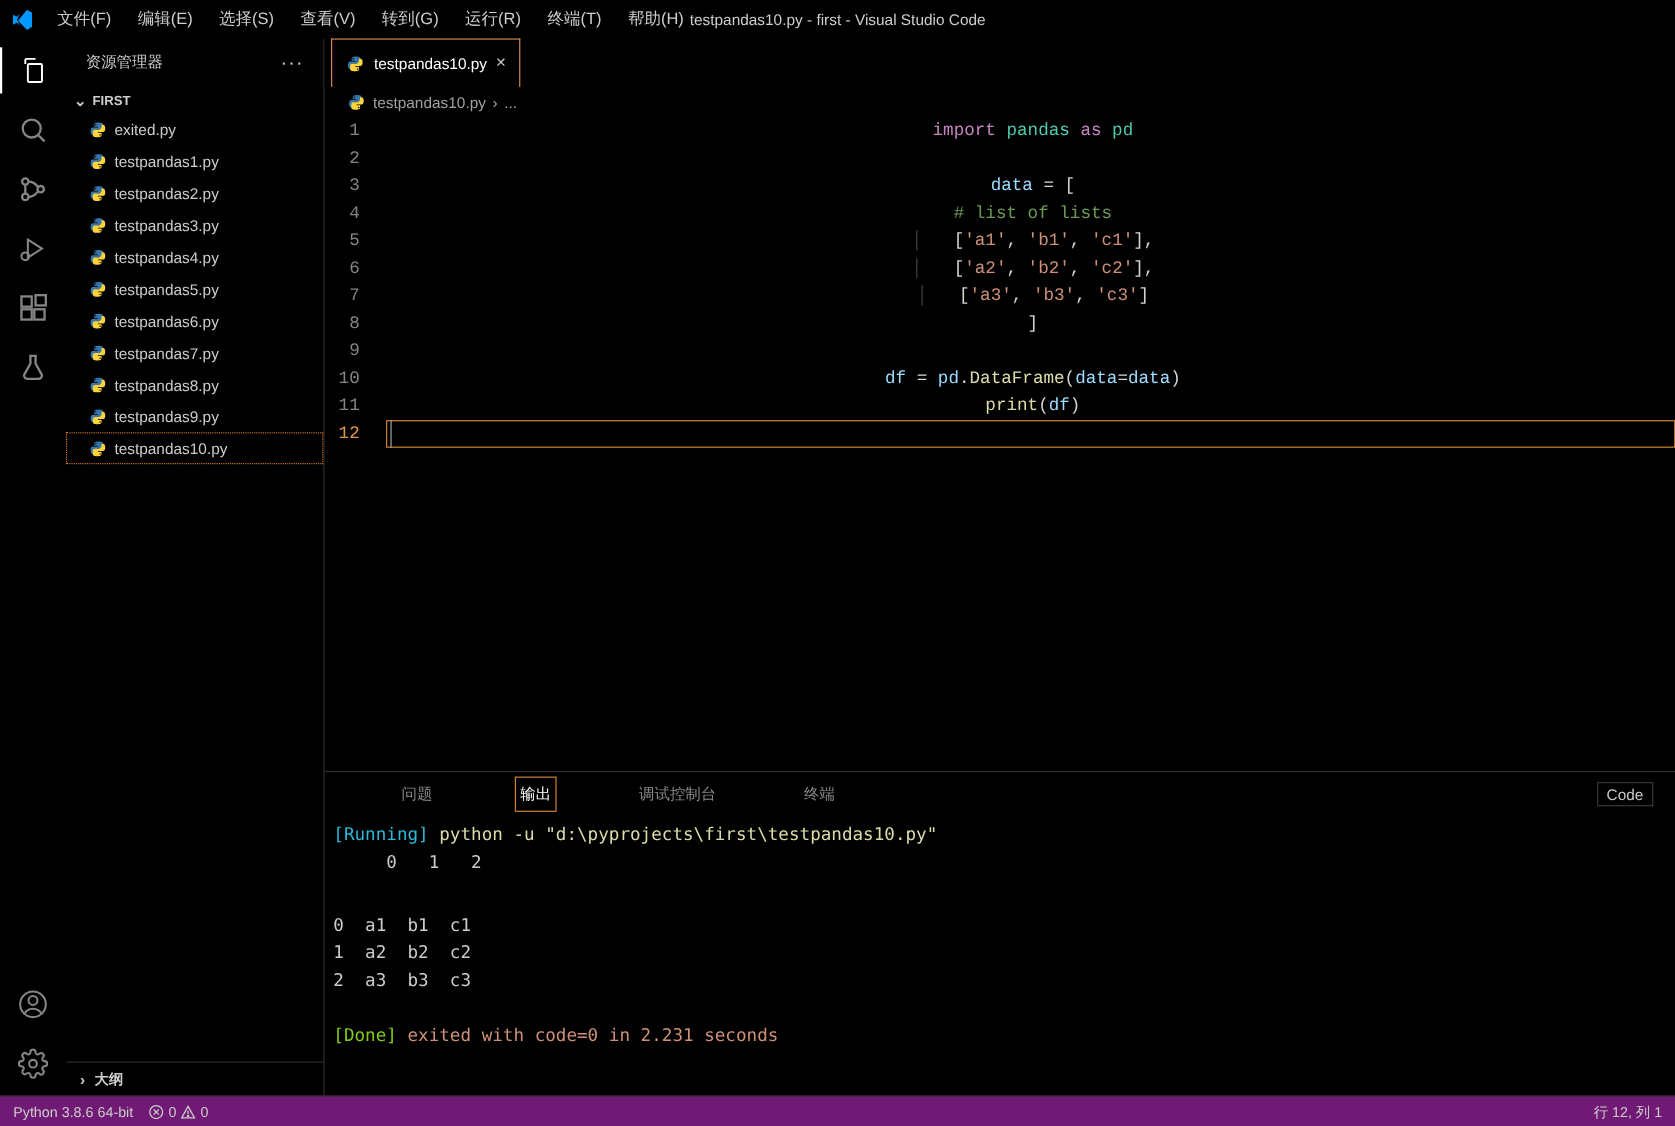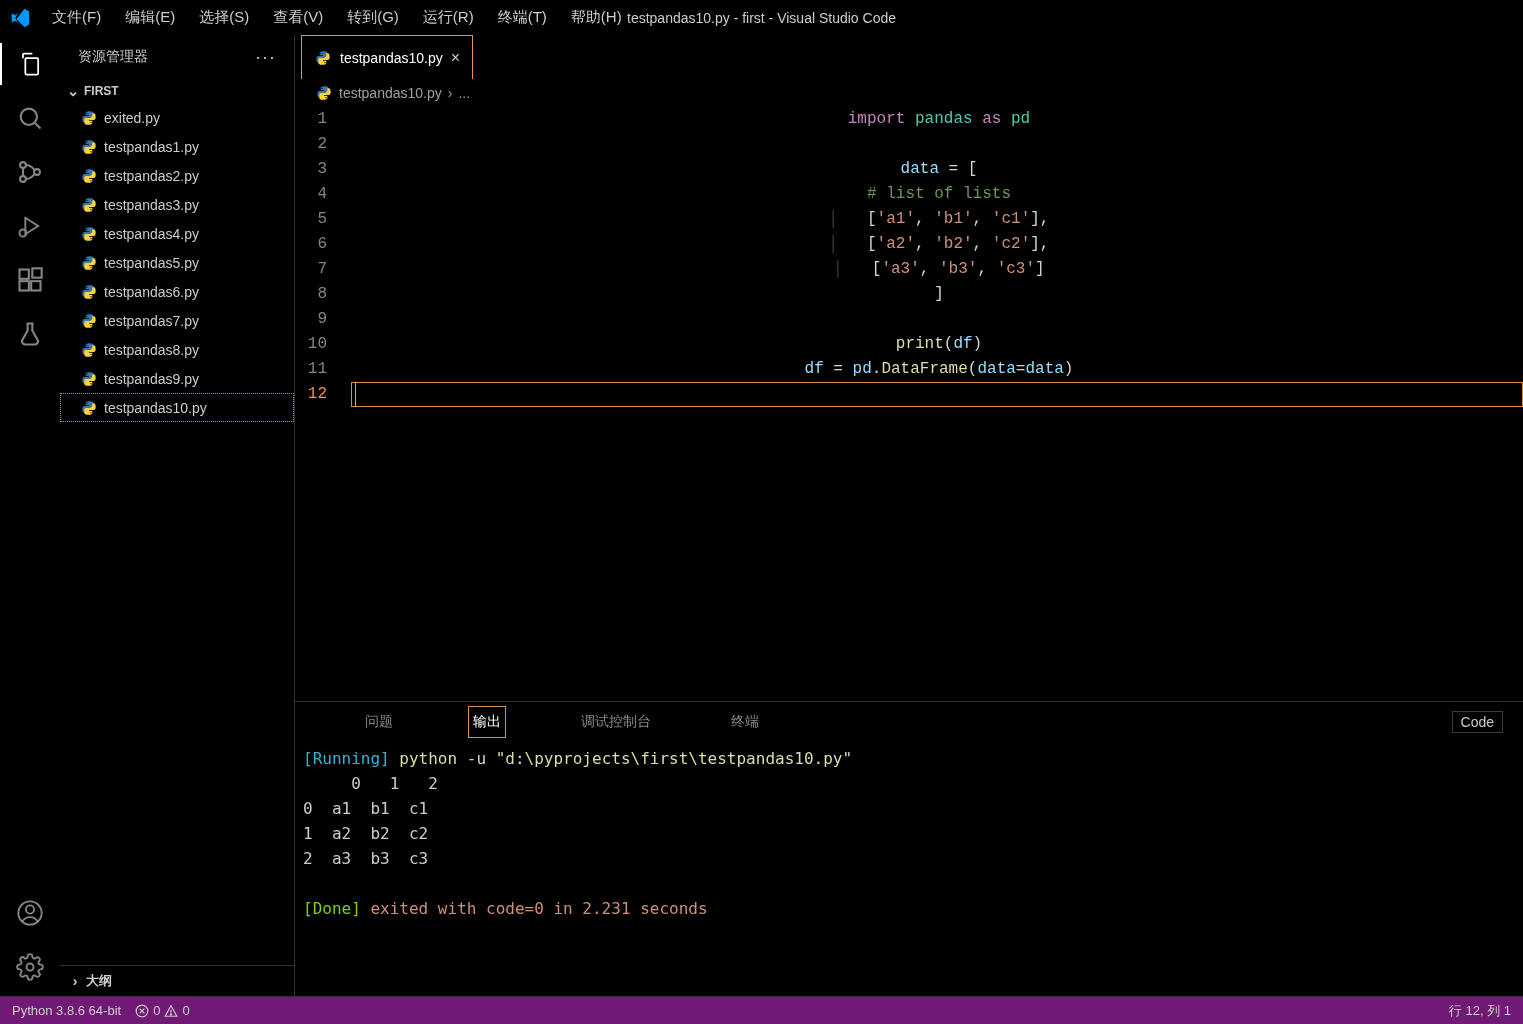--- a/index.html
+++ b/index.html
@@ -466,39 +466,39 @@
       <div class="code-lines">
         <div class="code-line"><span class="kw">import</span> <span class="mod">pandas</span> <span class="kw">as</span> <span class="mod">pd</span></div>
         <div class="code-line"></div>
         <div class="code-line"><span class="var">data</span> <span class="op">=</span> <span class="op">[</span></div>
         <div class="code-line"><span class="cmt"># list of lists</span></div>
         <div class="code-line"><span class="indent-guide">│</span>   <span class="op">[</span><span class="str">'a1'</span><span class="op">,</span> <span class="str">'b1'</span><span class="op">,</span> <span class="str">'c1'</span><span class="op">],</span></div>
         <div class="code-line"><span class="indent-guide">│</span>   <span class="op">[</span><span class="str">'a2'</span><span class="op">,</span> <span class="str">'b2'</span><span class="op">,</span> <span class="str">'c2'</span><span class="op">],</span></div>
         <div class="code-line"><span class="indent-guide">│</span>   <span class="op">[</span><span class="str">'a3'</span><span class="op">,</span> <span class="str">'b3'</span><span class="op">,</span> <span class="str">'c3'</span><span class="op">]</span></div>
         <div class="code-line"><span class="op">]</span></div>
         <div class="code-line"></div>
+        <div class="code-line"><span class="var">df</span> <span class="op">=</span> <span class="var">pd</span><span class="op">.</span><span class="fn">DataFrame</span><span class="op">(</span><span class="var">data</span><span class="op">=</span><span class="var">data</span><span class="op">)</span></div>
         <div class="code-line"><span class="fn">print</span><span class="op">(</span><span class="var">df</span><span class="op">)</span></div>
-        <div class="code-line"><span class="var">df</span> <span class="op">=</span> <span class="var">pd</span><span class="op">.</span><span class="fn">DataFrame</span><span class="op">(</span><span class="var">data</span><span class="op">=</span><span class="var">data</span><span class="op">)</span></div>
         <div class="code-line cursor-line"></div>
         <div class="caret-bar"></div>
       </div>
     </div>
 
     <div class="panel">
       <div class="panel-tabs">
         <div class="panel-tab">问题</div>
         <div class="panel-tab active">输出</div>
         <div class="panel-tab">调试控制台</div>
         <div class="panel-tab">终端</div>
         <div class="panel-dropdown">Code</div>
       </div>
       <div class="panel-body">
         <div><span class="term-running">[Running]</span><span class="term-white"> python -u "d:\pyprojects\first\testpandas10.py"</span></div>
         <div style="white-space:pre;"><span>     0   1   2</span></div>
-        <div style="white-space:pre;">0  a1  b1  c1</div>
+        <div style="white-space:pre;margin-top:32px;">0  a1  b1  c1</div>
         <div style="white-space:pre;">1  a2  b2  c2</div>
         <div style="white-space:pre;">2  a3  b3  c3</div>
         <div>&nbsp;</div>
         <div><span class="term-done">[Done]</span><span class="term-err"> exited with code=0 in 2.231 seconds</span></div>
       </div>
     </div>
   </div>
 </div>
 
 <div class="status-bar">

